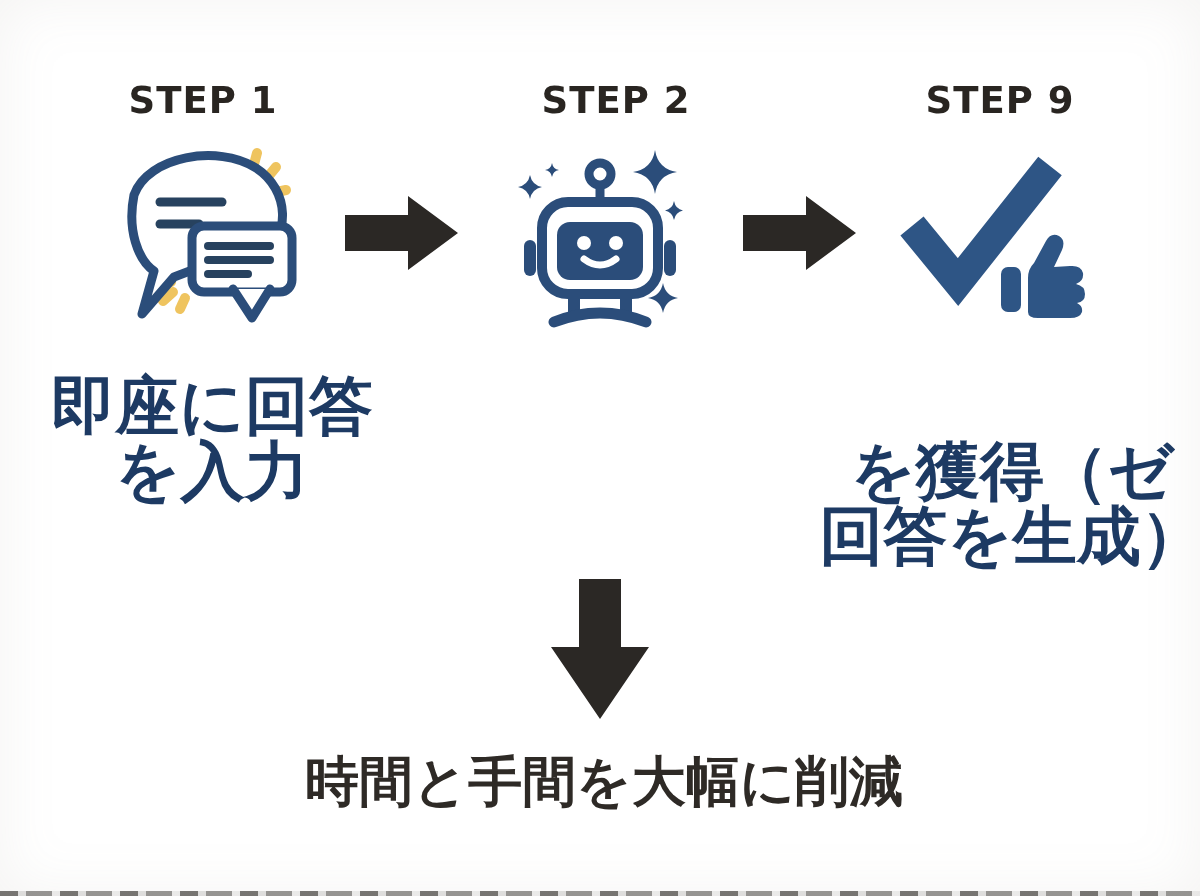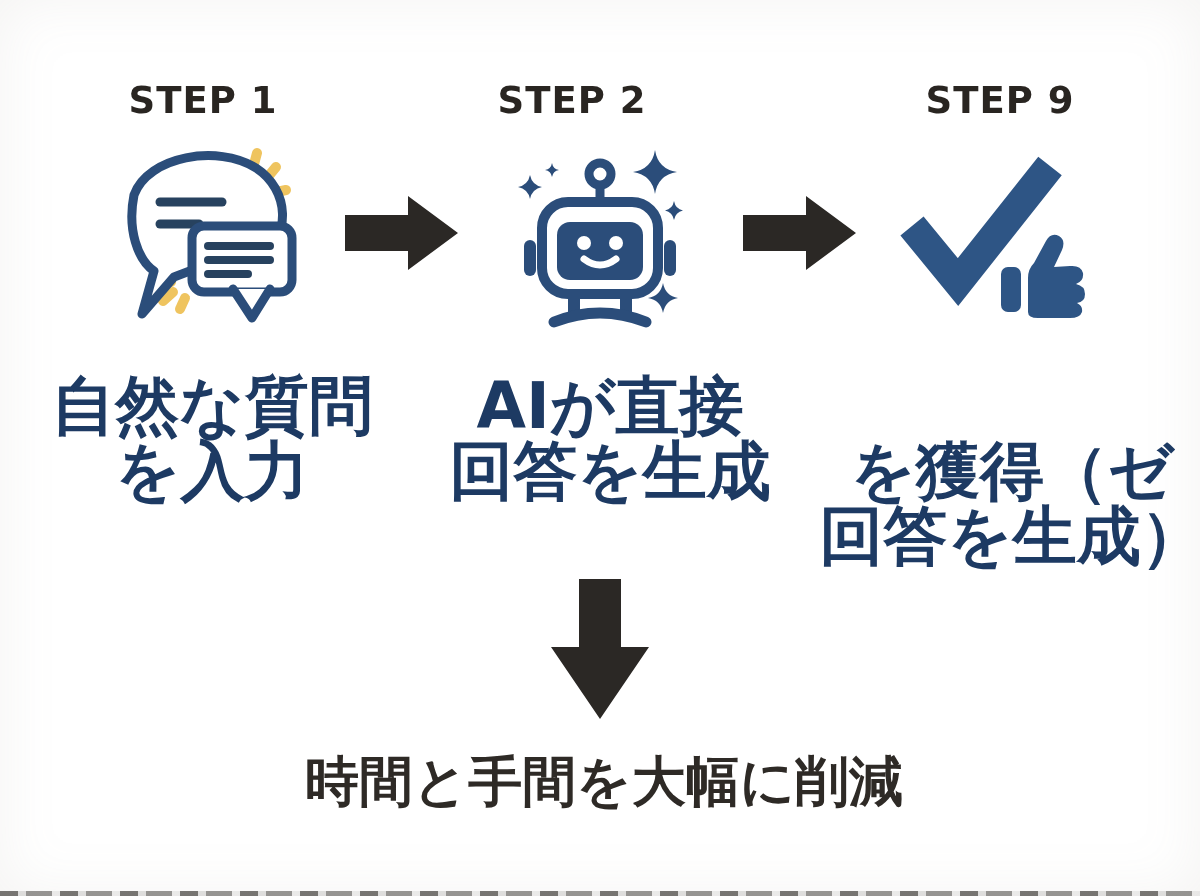--- a/index.html
+++ b/index.html
@@ -70,21 +70,21 @@
       rgba(45,42,38,0.65) 26px, rgba(45,42,38,0.65) 52px,
       rgba(45,42,38,0.10) 52px, rgba(45,42,38,0.10) 60px);
   }
 </style>
 </head>
 <body>
 
 <div class="canvas">
 
   <div class="step-label" style="left:203px">STEP 1</div>
-  <div class="step-label" style="left:572px">STEP 2</div>
+  <div class="step-label" style="left:616px">STEP 2</div>
   <div class="step-label" style="left:1000px">STEP 9</div>
 
   <svg class="icon" style="left:100px;top:140px" width="210" height="200" viewBox="0 0 210 200" aria-hidden="true">
 
     <g style="stroke:var(--accent-yellow)" stroke-width="10" stroke-linecap="round" fill="none">
       <line x1="153" y1="28" x2="157" y2="13"></line>
       <line x1="167" y1="38" x2="176" y2="27"></line>
       <line x1="172" y1="53" x2="186" y2="50"></line>
       <line x1="56" y1="145" x2="71" y2="142"></line>
       <line x1="63" y1="161" x2="73" y2="152"></line>
@@ -144,26 +144,22 @@
 
   <svg class="icon" style="left:900px;top:140px" width="200" height="200" viewBox="0 0 200 200" aria-hidden="true">
     <path d="M12 86 L58 142 L150 26" fill="none" style="stroke:var(--check-blue)" stroke-width="30" stroke-linejoin="miter"></path>
     <g style="fill:var(--check-blue)">
       <rect x="101" y="127" width="20" height="45" rx="7"></rect>
       <path d="M128 172 L128 138 Q128 129 134 123 L146 101 Q151 92 159 96 Q166 100 162 110 L154 127 L170 126 Q181 125 183 133 Q184 141 176 144 Q185 146 185 154 Q185 162 177 163 Q183 166 182 172 Q180 178 170 178 L138 178 Q128 178 128 172 Z"></path>
     </g>
   </svg>
 
   <div class="caption" style="left:212px">
-    <span>自然な質問</span><br>
+    <span>即座に回答</span><br>
     <span>を入力</span>
-  </div>
-  <div class="caption" style="left:610px">
-    <span>AIが直接</span><br>
-    <span>回答を生成</span>
   </div>
   <div class="caption" style="left:1012px">
     <br>
     <span>を獲得（ゼ</span><br>
     <span>回答を生成）</span>
   </div>
 
   <svg class="arrow-down" style="left:551px;top:579px" width="98" height="140" viewBox="0 0 98 140" aria-hidden="true">
     <polygon points="28,0 70,0 70,68 98,68 49,140 0,68 28,68" style="fill:var(--arrow)"></polygon>
   </svg>

